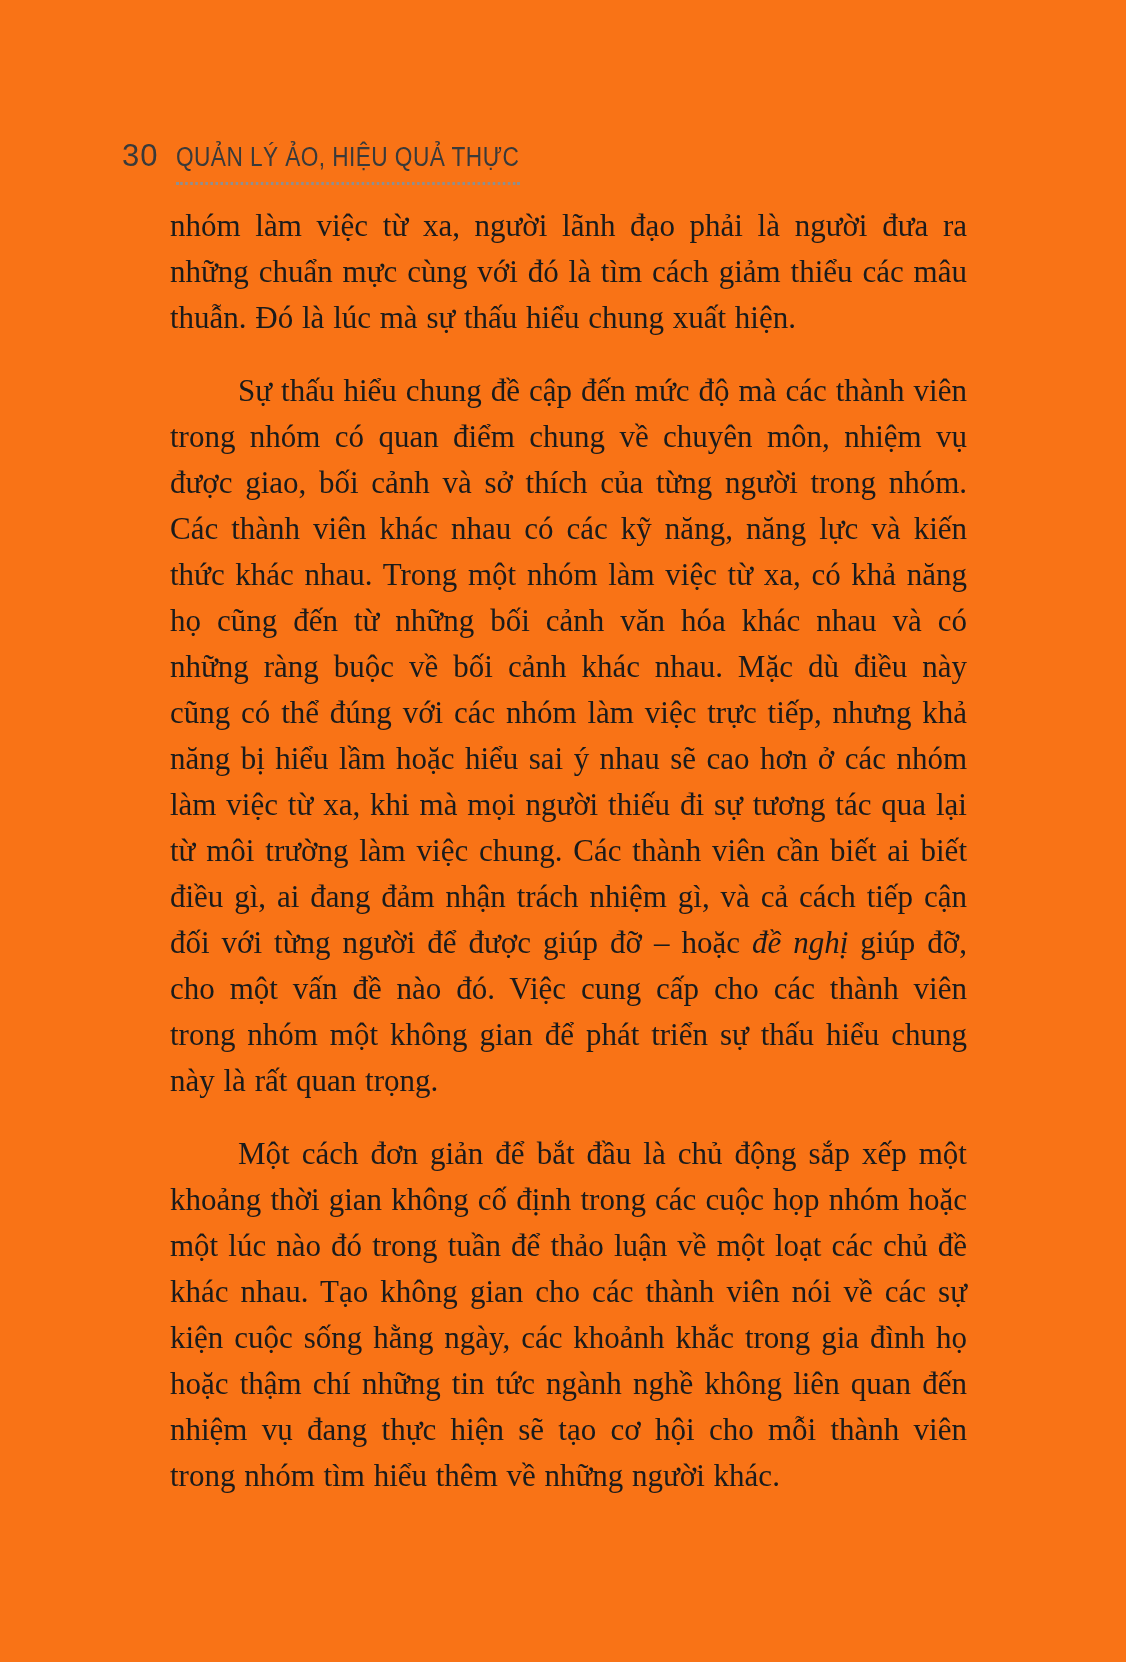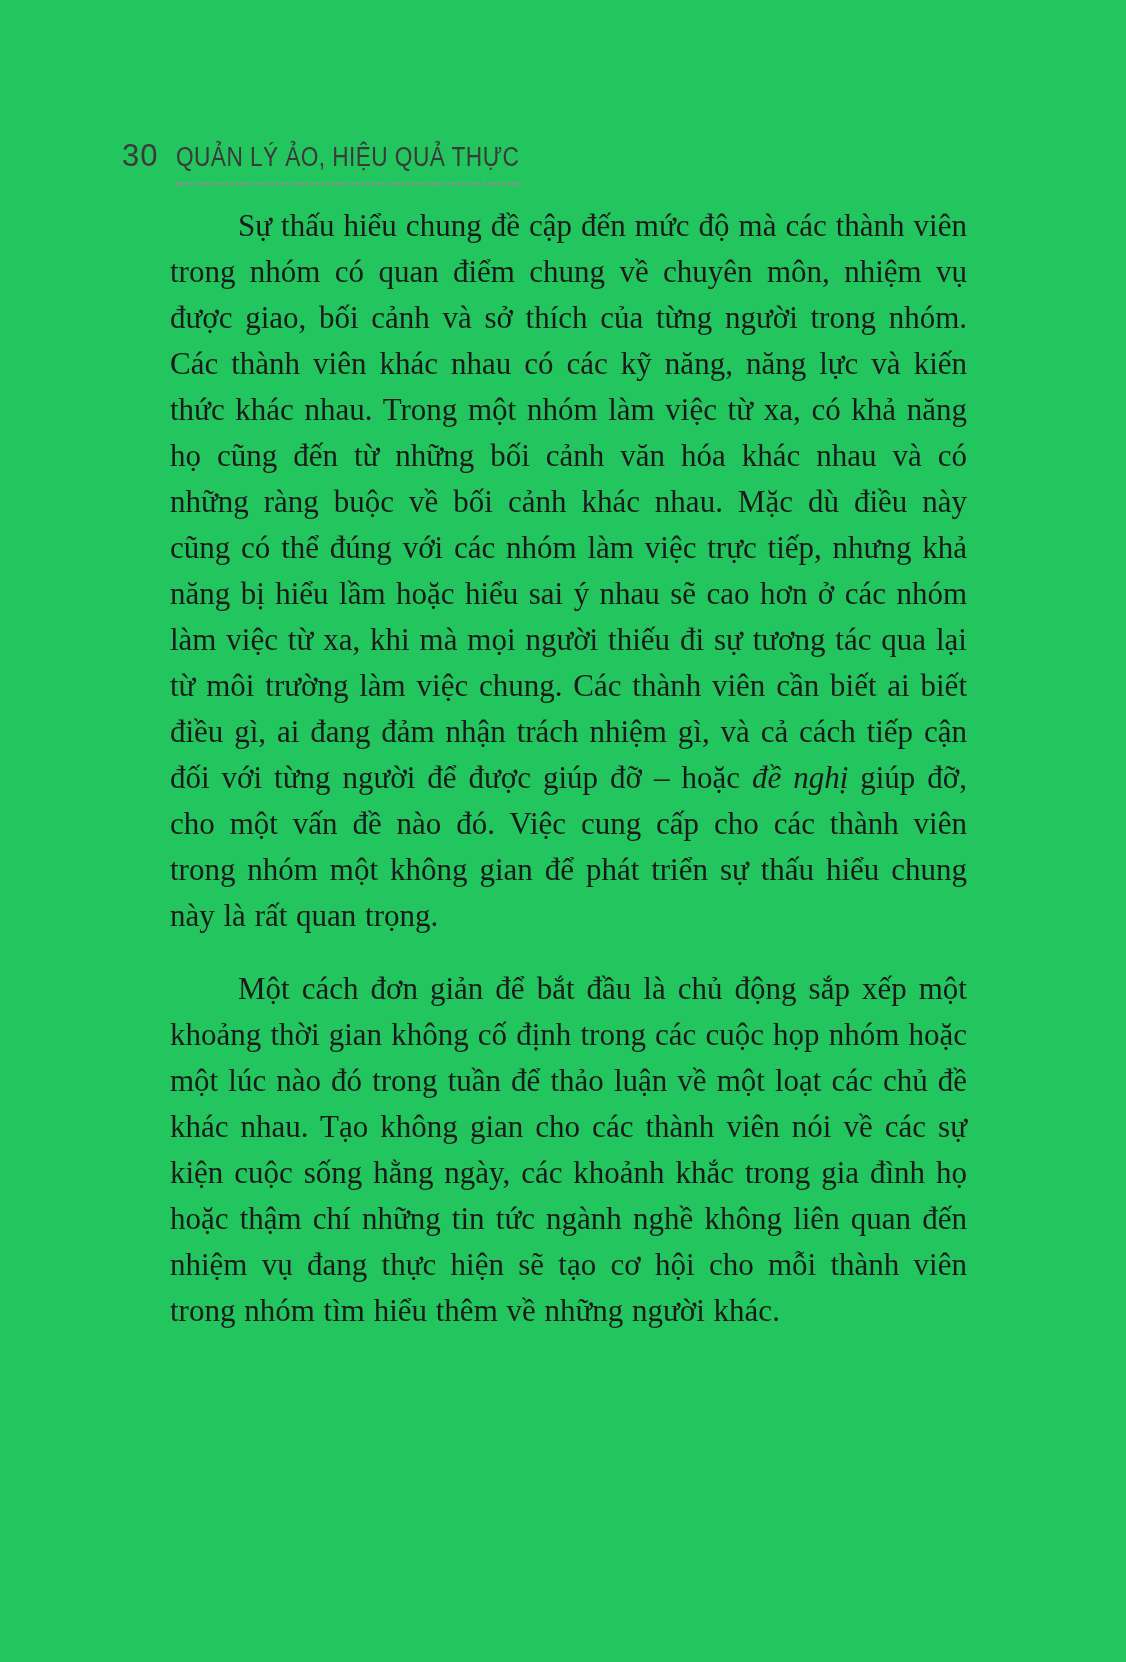--- a/index.html
+++ b/index.html
@@ -5,21 +5,21 @@
   html, body {
     margin: 0;
     padding: 0;
     background: #e8e8e8;
   }
   .page {
     position: relative;
     width: 1126px;
     height: 1662px;
     margin: 0 auto;
-    background: #22c55e;
+    background: #f97316;
     overflow: hidden;
     font-family: "Liberation Serif", "DejaVu Serif", serif;
   }
   .running-header {
     position: absolute;
     top: 138px;
     left: 122px;
     display: flex;
     align-items: baseline;
     gap: 18px;
@@ -73,20 +73,21 @@
 
 <div class="page">
 
   <header class="running-header">
     <span class="page-number">30</span>
     <span class="header-title">QUẢN LÝ ẢO, HIỆU QUẢ THỰC</span>
   </header>
 
   <main class="body-text">
 
+    <p><span>nhóm làm việc từ xa, người lãnh đạo phải là người đưa ra những chuẩn mực cùng với đó là tìm cách giảm thiểu các mâu thuẫn. Đó là lúc mà sự thấu hiểu chung xuất hiện.</span></p>
 
     <p class="indent"><span>Sự thấu hiểu chung đề cập đến mức độ mà các thành viên trong nhóm có quan điểm chung về chuyên môn, nhiệm vụ được giao, bối cảnh và sở thích của từng người trong nhóm. Các thành viên khác nhau có các kỹ năng, năng lực và kiến thức khác nhau. Trong một nhóm làm việc từ xa, có khả năng họ cũng đến từ những bối cảnh văn hóa khác nhau và có những ràng buộc về bối cảnh khác nhau. Mặc dù điều này cũng có thể đúng với các nhóm làm việc trực tiếp, nhưng khả năng bị hiểu lầm hoặc hiểu sai ý nhau sẽ cao hơn ở các nhóm làm việc từ xa, khi mà mọi người thiếu đi sự tương tác qua lại từ môi trường làm việc chung. Các thành viên cần biết ai biết điều gì, ai đang đảm nhận trách nhiệm gì, và cả cách tiếp cận đối với từng người để được giúp đỡ – hoặc </span><em>đề nghị</em><span> giúp đỡ, cho một vấn đề nào đó. Việc cung cấp cho các thành viên trong nhóm một không gian để phát triển sự thấu hiểu chung này là rất quan trọng.</span></p>
 
     <p class="indent"><span>Một cách đơn giản để bắt đầu là chủ động sắp xếp một khoảng thời gian không cố định trong các cuộc họp nhóm hoặc một lúc nào đó trong tuần để thảo luận về một loạt các chủ đề khác nhau. Tạo không gian cho các thành viên nói về các sự kiện cuộc sống hằng ngày, các khoảnh khắc trong gia đình họ hoặc thậm chí những tin tức ngành nghề không liên quan đến nhiệm vụ đang thực hiện sẽ tạo cơ hội cho mỗi thành viên trong nhóm tìm hiểu thêm về những người khác.</span></p>
 
   </main>
 
 </div>
 
 </body></html>

